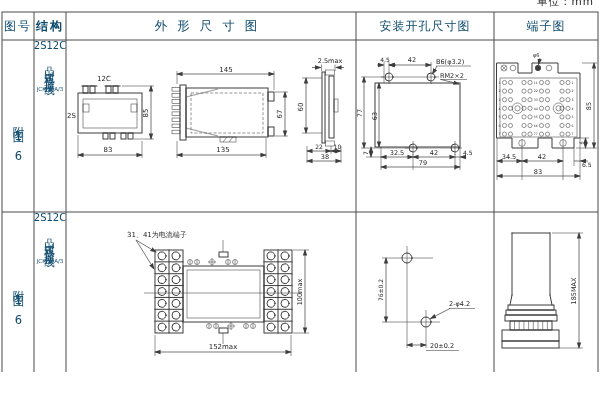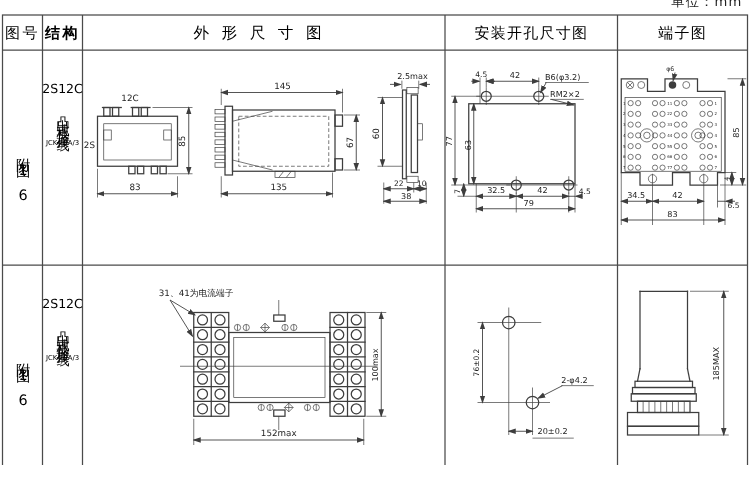--- a/index.html
+++ b/index.html
@@ -1,27 +1,27 @@
 <!DOCTYPE html>
 <html><head>
 <meta charset="utf-8">
 <style>
   html,body{margin:0;padding:0;background:#fff;}
   #page{position:relative;width:600px;height:372px;background:#ffffff;overflow:hidden;
         font-family:"DejaVu Sans","Liberation Sans",sans-serif;color:#1f1f1f;}
   #page svg{position:absolute;left:0;top:0;}
   .cell{position:absolute;display:flex;align-items:center;justify-content:center;
-        text-align:center;color:#000000;}
+        text-align:center;color:#0c4a6e;}
   .vert{writing-mode:vertical-lr;text-orientation:upright;}
   .unit{position:absolute;top:-5px;right:6px;font-size:10.5px;letter-spacing:1px;}
   .hdr{font-size:12px;letter-spacing:2px;}
   #hdr-outline{letter-spacing:10px;font-size:12.5px;}
   #hdr-mounting,#hdr-terminal{letter-spacing:1px;}
   .figno{font-size:11.5px;letter-spacing:6px;}
-  .structcell{flex-direction:column;justify-content:flex-start;padding-top:26px;box-sizing:border-box;}
+  .structcell{flex-direction:column;justify-content:flex-start;box-sizing:border-box;}
   .model{font-size:10px;white-space:nowrap;}
   .desc{font-size:10.5px;letter-spacing:3px;margin-top:7px;}
   .code{font-size:5.5px;margin-top:7px;white-space:nowrap;}
   
   .tbl{stroke:#4a4a4a;stroke-width:1;fill:none;}
   .ln{fill:none;stroke:#3d3d3d;stroke-width:1;stroke-linecap:square;}
   .tn{fill:none;stroke:#3d3d3d;stroke-width:0.55;}
   .dm{fill:none;stroke:#3d3d3d;stroke-width:0.7;}
   .dsh{stroke-dasharray:3 1.8;}
   .fl{fill:#3d3d3d;stroke:none;}

